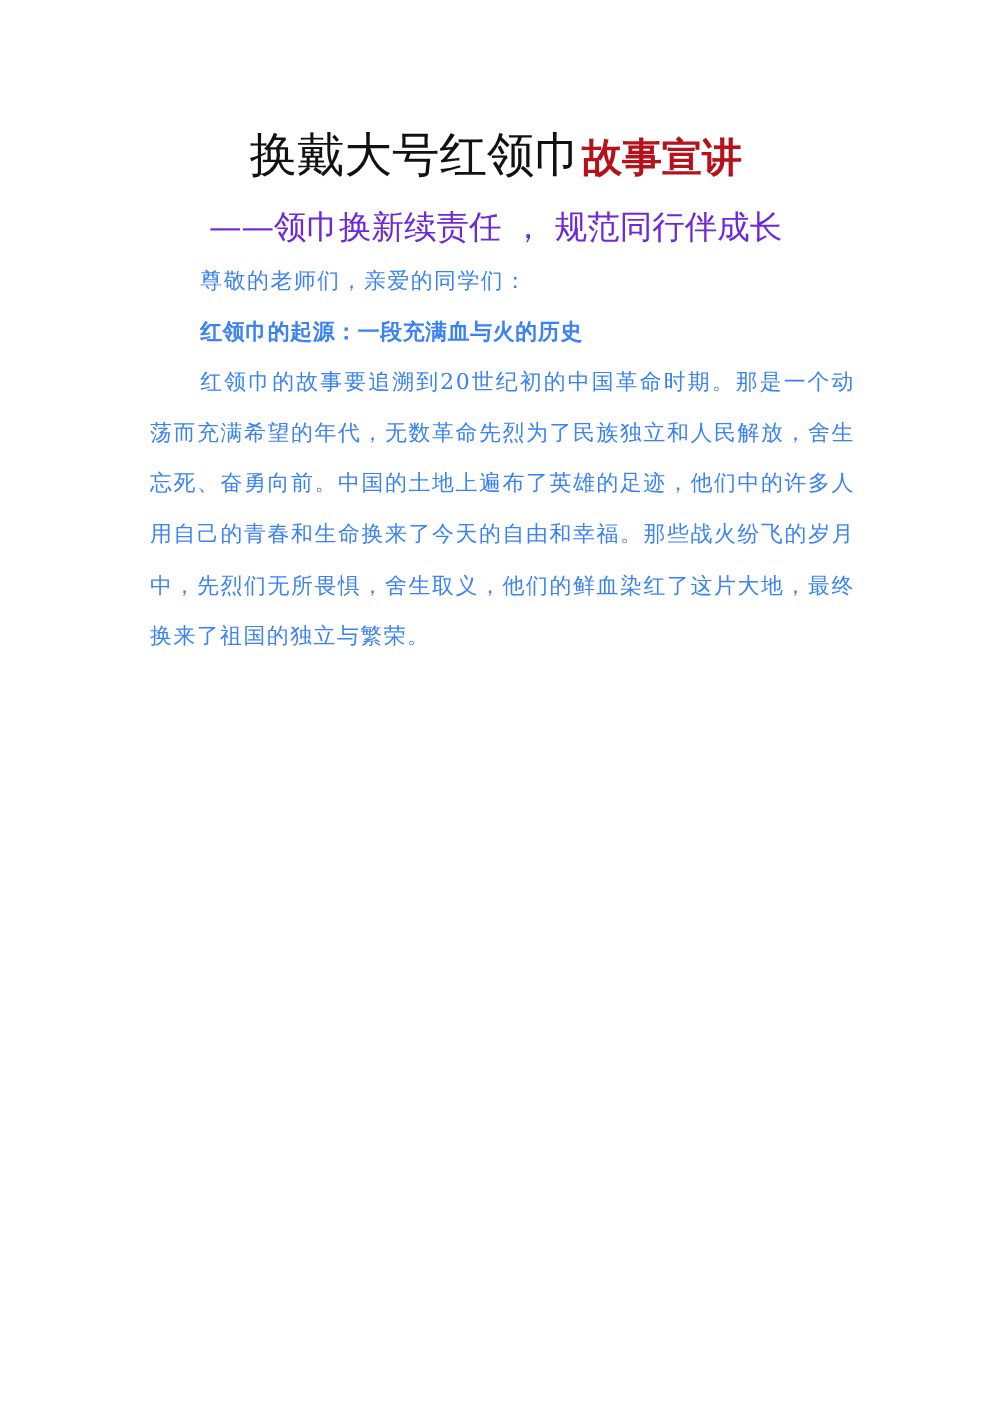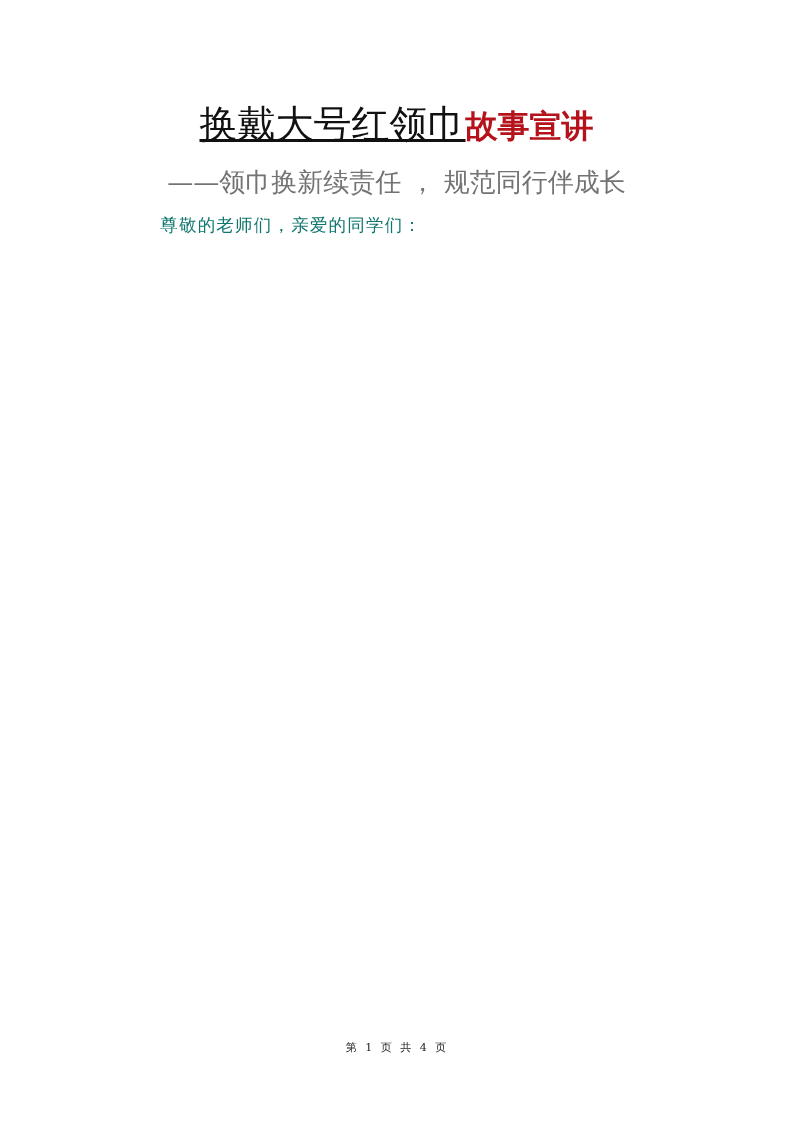--- a/index.html
+++ b/index.html
@@ -26,41 +26,41 @@
     position: absolute;
     top: 96px;
     left: 0;
     width: 793px;
     text-align: center;
     font-size: 38px;
     line-height: 56px;
     white-space: nowrap;
     font-family: "DejaVu Serif", "Liberation Serif", serif;
   }
-  .title .black { color: #111111; text-decoration: underline; }
+  .title .black { color: #111111; }
   .title .red { color: #b5121b; font-size: 32px; font-weight: bold; }
   .subtitle {
     position: absolute;
     top: 162px;
     left: 0;
     width: 793px;
     text-align: center;
     font-size: 26px;
     line-height: 40px;
     white-space: nowrap;
-    color: #737373;
+    color: #6d28d9;
   }
   .body-text {
     position: absolute;
     top: 205px;
     left: 120px;
     width: 564px;
     font-size: 17.5px;
     line-height: 40.6px;
-    color: #0f766e;
+    color: #3b82f6;
   }
   .body-text p {
     margin: 0;
     text-align: justify;
     text-align-last: left;
     letter-spacing: 1.2px;
   }
   .body-text p.indent {
     text-indent: 2.3em;
   }
@@ -87,17 +87,18 @@
 <div class="page">
 
   <div class="title">
     <span class="black">换戴大号红领巾</span><span class="red">故事宣讲</span>
   </div>
 
   <div class="subtitle">——领巾换新续责任 ， 规范同行伴成长</div>
 
   <div class="body-text">
     <p class="indent">尊敬的老师们，亲爱的同学们：</p>
+    <p class="heading">红领巾的起源：一段充满血与火的历史</p>
+    <p class="indent">红领巾的故事要追溯到20世纪初的中国革命时期。那是一个动荡而充满希望的年代，无数革命先烈为了民族独立和人民解放，舍生忘死、奋勇向前。中国的土地上遍布了英雄的足迹，他们中的许多人用自己的青春和生命换来了今天的自由和幸福。那些战火纷飞的岁月中，先烈们无所畏惧，舍生取义，他们的鲜血染红了这片大地，最终换来了祖国的独立与繁荣。</p>
   </div>
 
-  <div class="footer">第 1 页 共 4 页</div>
 
 </div>
 
 </body></html>

